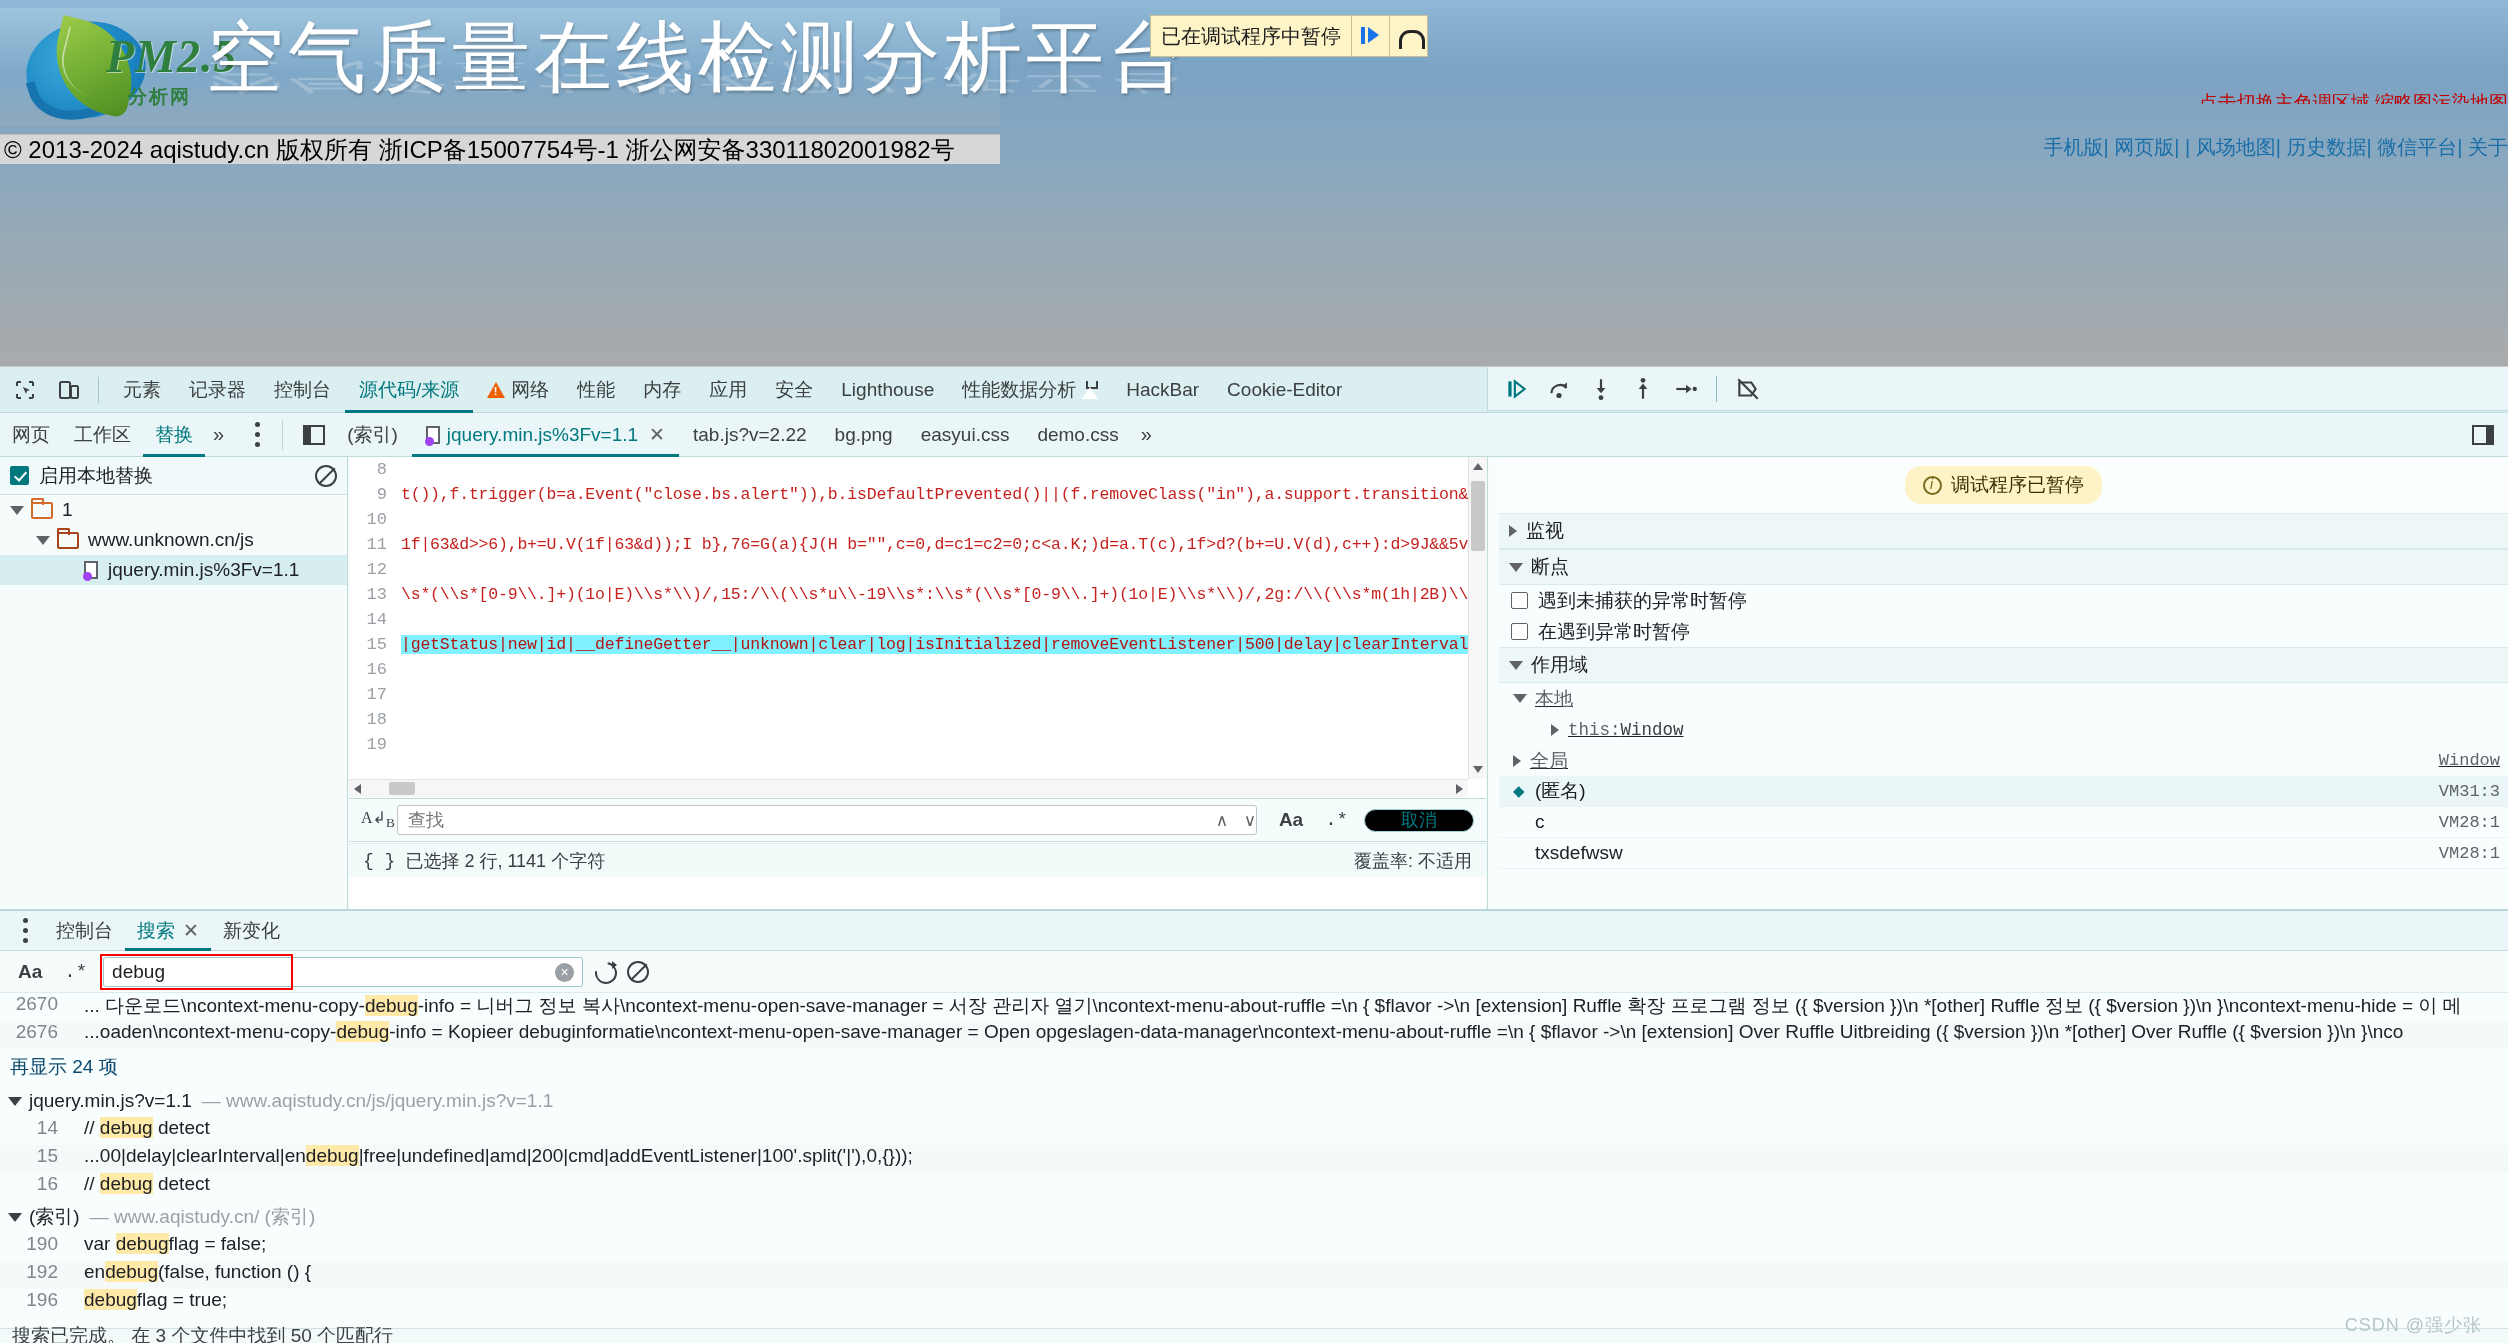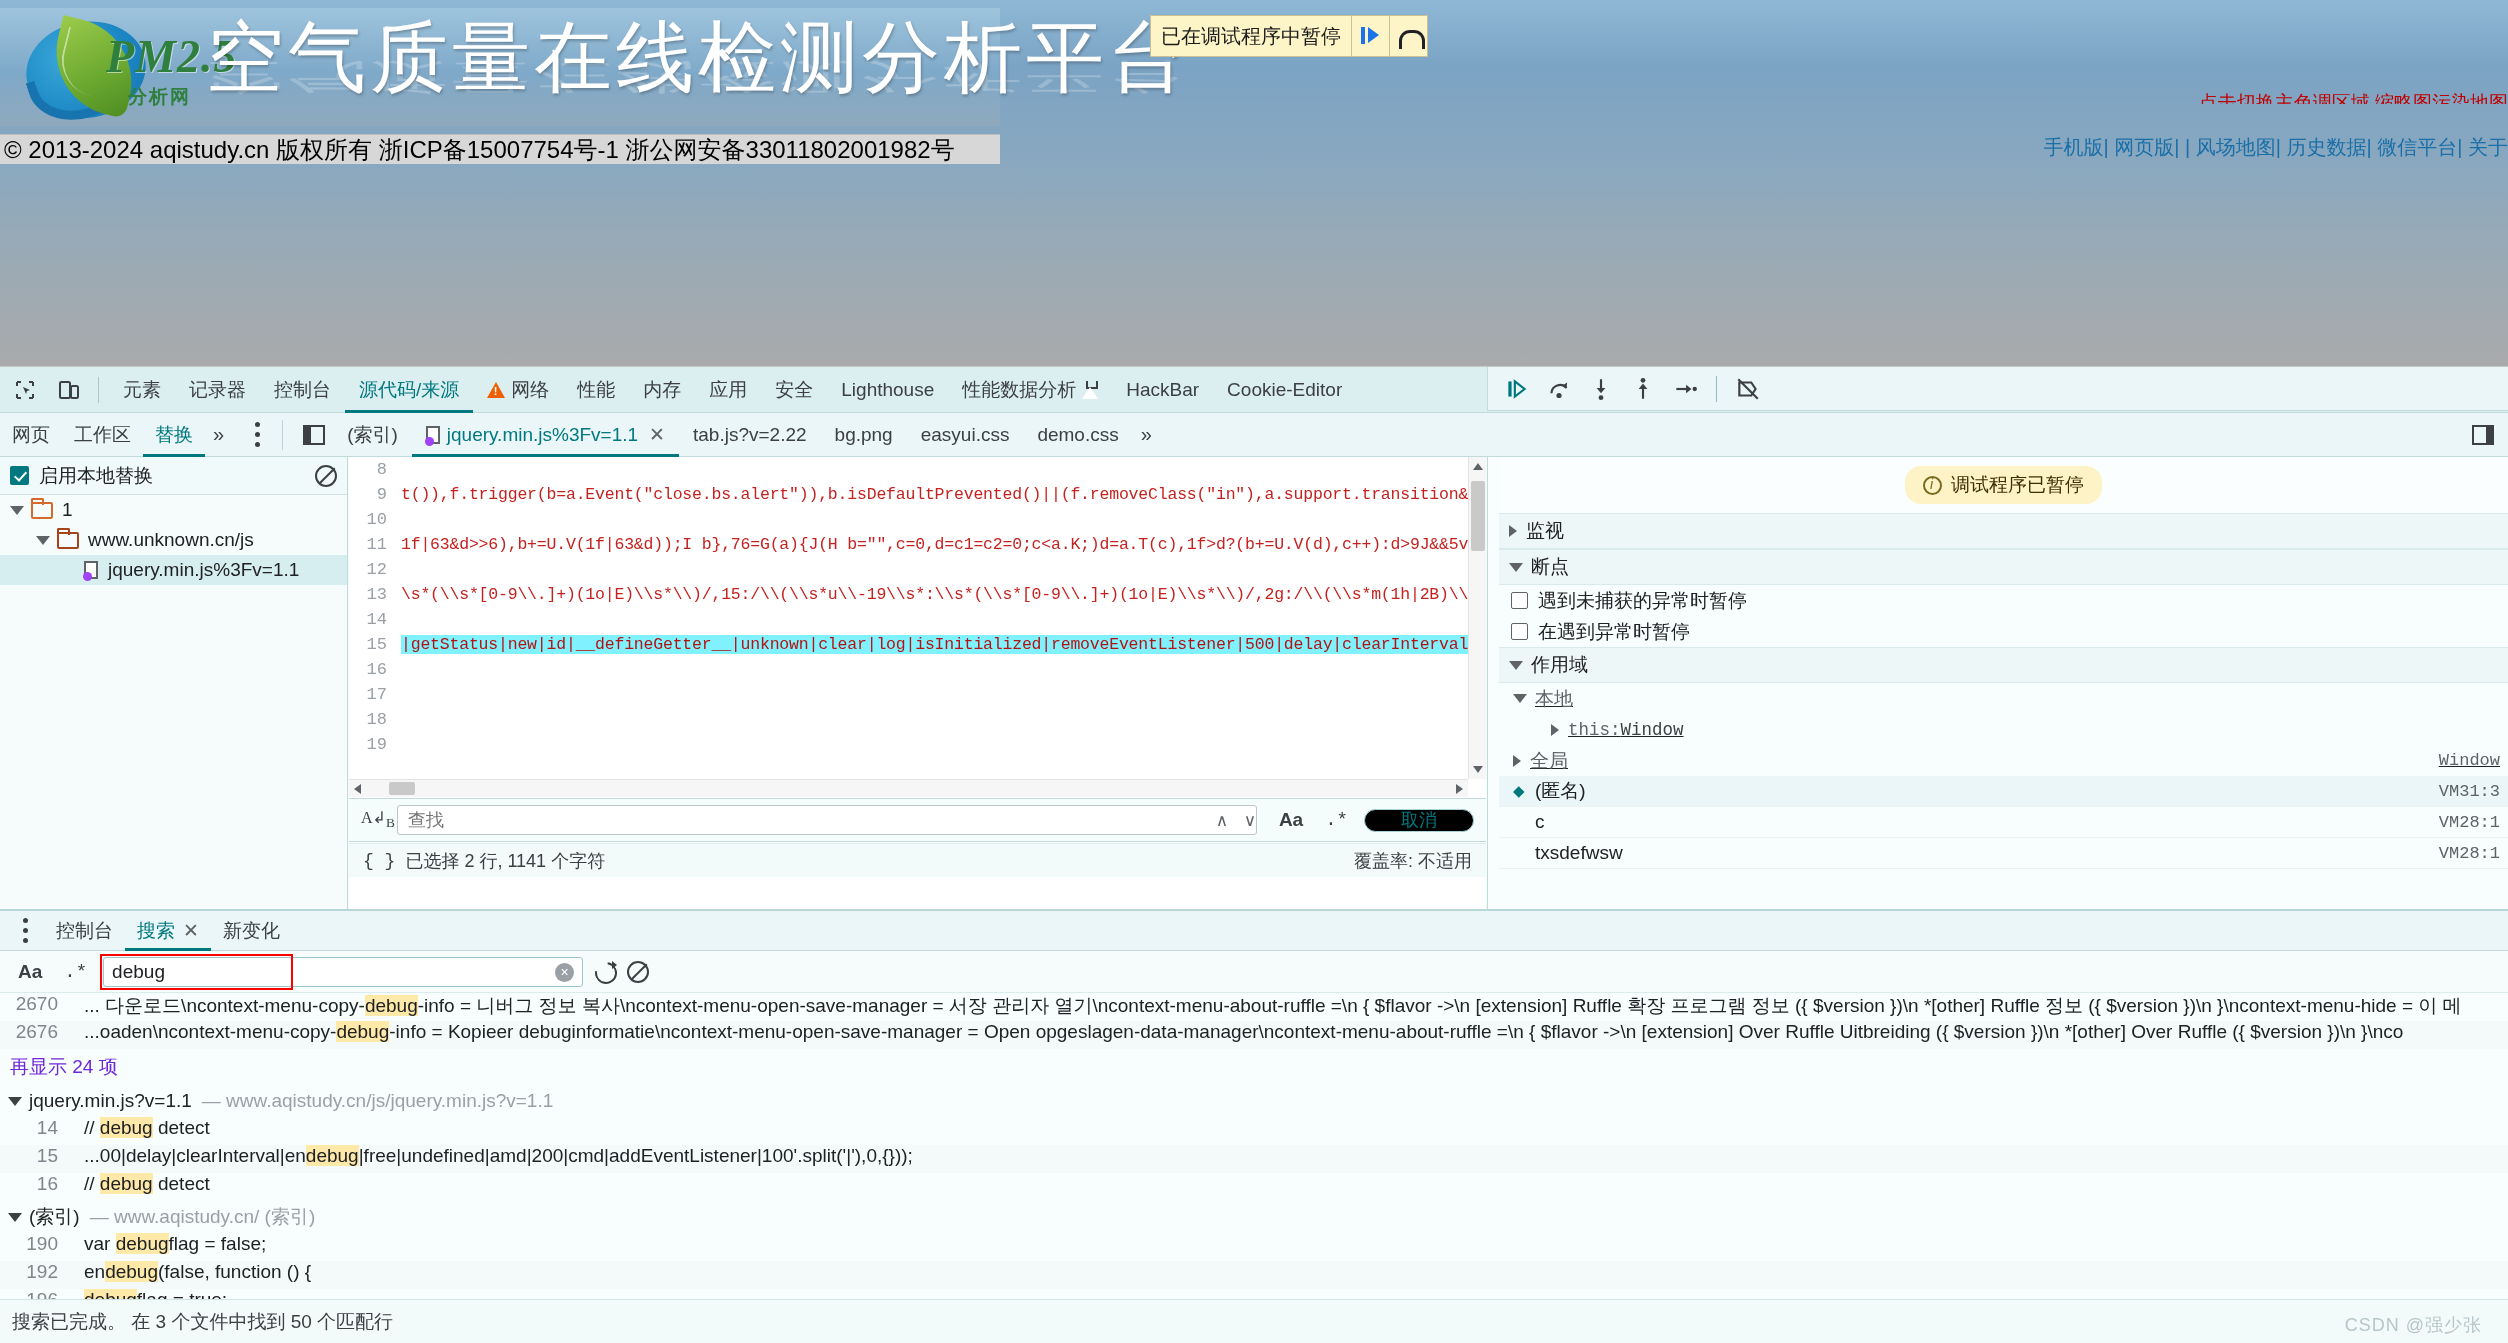--- a/index.html
+++ b/index.html
@@ -383,27 +383,27 @@
   .refresh-ico:after{
     content:""; position:absolute; right:0px; top:1px; width:0;height:0;
     border-left:5px solid #3c4043;border-top:4px solid transparent;border-bottom:4px solid transparent;
   }
   #results { position:absolute; left:0; right:0; top:82px; bottom:32px; overflow:hidden; }
   .res-line { height:28px; display:flex; align-items:flex-start; white-space:nowrap; font-size:19px;gap:12px; }
   .res-line:nth-child(even) { background:#f4fafa; }
   .res-num { width:72px; text-align:right; padding-right:14px; color:#80868b; font-size:19px; flex:none; }
   .res-txt { color:#202124; overflow:hidden; }
   .hl { background:#ffe9a8; }
-  .more-row { height:36px; display:flex; align-items:center; padding-left:10px; font-size:19px; color:#6d28d9; cursor:pointer; }
+  .more-row { height:36px; display:flex; align-items:center; padding-left:10px; font-size:19px; color:#0c4a6e; cursor:pointer; }
   .file-head { height:32px; display:flex; align-items:center; padding-left:8px; font-size:19px; cursor:pointer; }
   .file-head .nm { color:#202124; }
   .file-head .url { color:#9aa0a6; margin-left:10px; }
   .tri-f { width:0;height:0;border-left:7px solid transparent;border-right:7px solid transparent;border-top:9px solid #3c4043;margin-right:7px;}
   #drawer-status {
-    position:absolute; left:0; right:0; bottom:0; height:44px;
+    position:absolute; left:0; right:0; bottom:0; height:15px;
     border-top:1px solid #cfe3e4; background:#f2fafa;
     display:flex; align-items:center; padding:0 12px; font-size:19px; color:#3c4043;
   }
   #watermark {
     position:absolute; right:26px; bottom:6px; font-size:18px; color:#b7c6c8; letter-spacing:1px;
     pointer-events:none;
   }
 </style>
 </head>
 <body>

